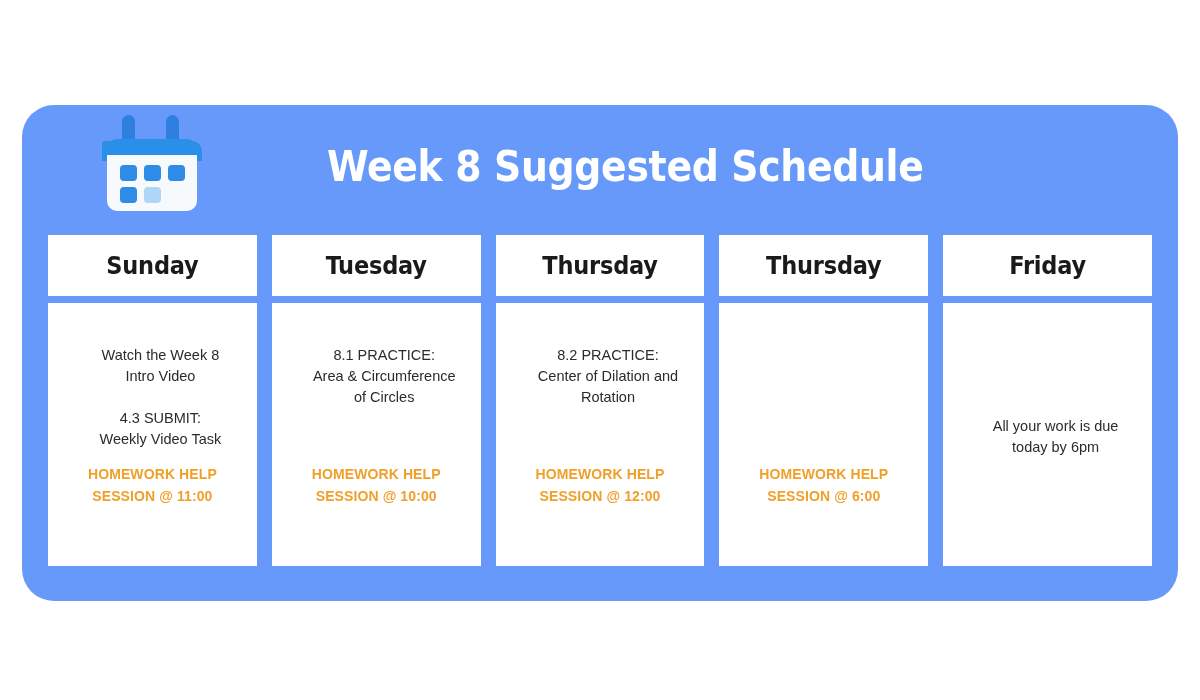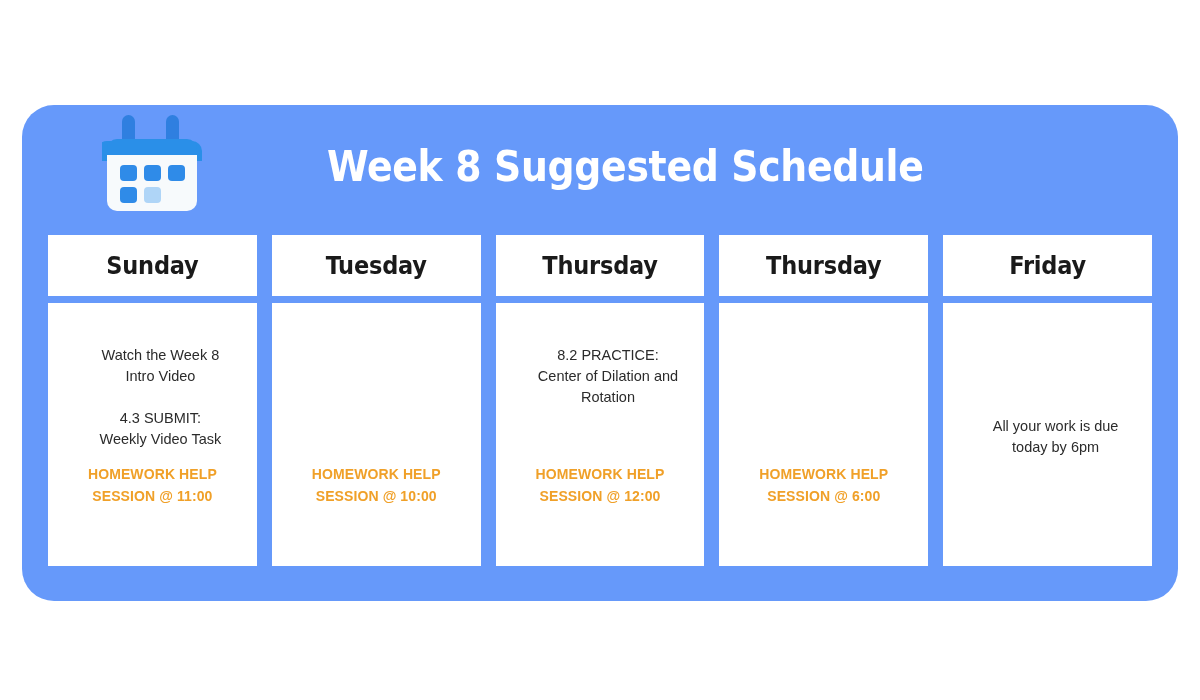--- a/index.html
+++ b/index.html
@@ -185,20 +185,25 @@
         <div class="help-session">HOMEWORK HELP
 SESSION @ 11:00</div>
       </div>
     </div>
 
     <div class="day-column">
       <div class="day-header-card">
         <span class="day-header-label">Tuesday</span>
       </div>
       <div class="day-body-card">
+        <div class="body-tasks">
+          <div class="task-block">8.1 PRACTICE:
+Area &amp; Circumference
+of Circles</div>
+        </div>
         <div class="help-session">HOMEWORK HELP
 SESSION @ 10:00</div>
       </div>
     </div>
 
     <div class="day-column">
       <div class="day-header-card">
         <span class="day-header-label">Thursday</span>
       </div>
       <div class="day-body-card">

